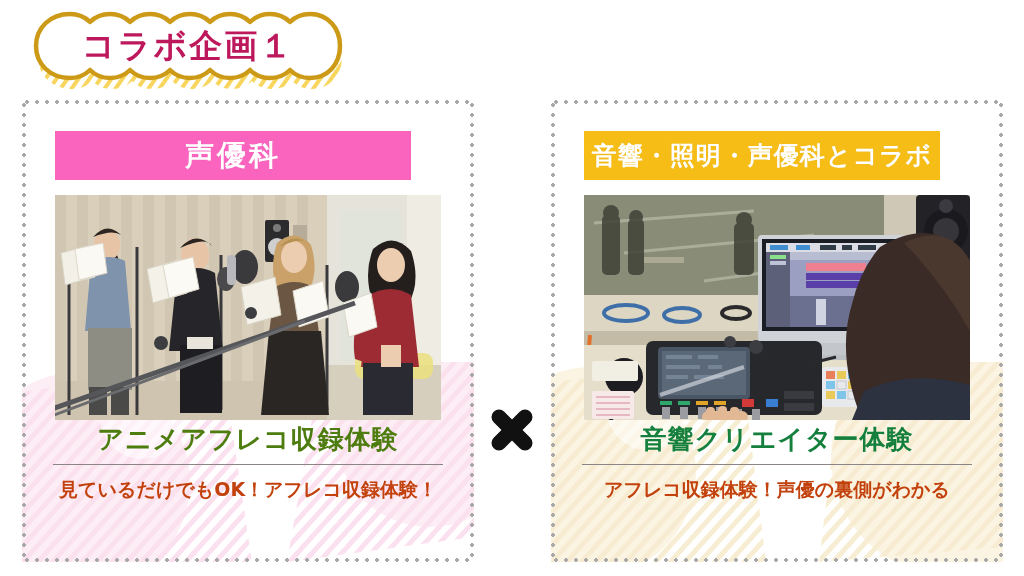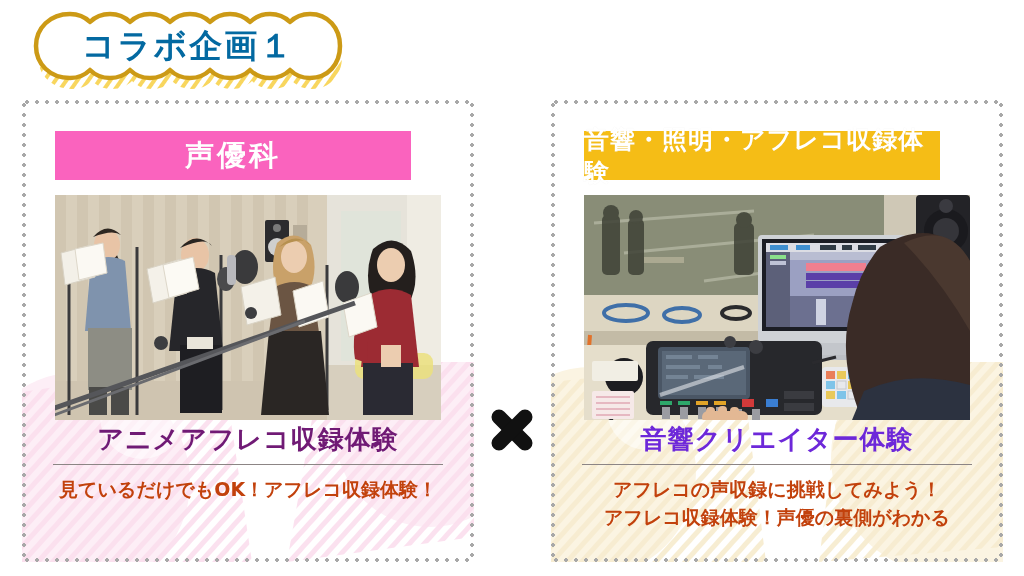--- a/index.html
+++ b/index.html
@@ -13,21 +13,21 @@
   }
 
   
   .title-badge{
     position:absolute;left:28px;top:8px;width:320px;height:82px;
   }
   .title-badge svg{position:absolute;left:0;top:0;}
   .title-text{
     position:absolute;left:0;top:0;width:320px;height:76px;
     display:flex;align-items:center;justify-content:center;
-    font-size:33px;font-weight:bold;color:#0369a1;
+    font-size:33px;font-weight:bold;color:#be185d;
     letter-spacing:2px;
     font-family:"DejaVu Sans","Liberation Sans",sans-serif;
   }
 
   
   .panels{position:absolute;left:0;top:100px;width:1024px;height:468px;}
 
   .panel{
     position:absolute;top:0;height:462px;
     background:#ffffff;
@@ -86,22 +86,22 @@
   
   .caption{
     position:absolute;left:16px;top:325px;width:420px;
     z-index:4;text-align:center;
   }
   .caption-title{
     font-size:26px;font-weight:bold;letter-spacing:1px;
     font-family:"DejaVu Sans","Liberation Sans",sans-serif;
     line-height:1.15;
   }
-  .caption-title.pink{color:#701a75;}
-  .caption-title.gold{color:#6d28d9;}
+  .caption-title.pink{color:#4d7c0f;}
+  .caption-title.gold{color:#15803d;}
   .caption-rule{
     height:1px;background:#8c8585;margin:9px 15px 10px 15px;
   }
   .caption-body{
     font-size:19px;font-weight:bold;color:#c2410c;line-height:1.5;
     font-family:"DejaVu Sans","Liberation Sans",sans-serif;
     letter-spacing:0px;
   }
   .caption-body div{white-space:nowrap;}
 
@@ -326,21 +326,21 @@
       </svg>
     </div>
 
     <div class="dotted">
       <div class="dot-row top"></div>
       <div class="dot-row bottom"></div>
       <div class="dot-col left"></div>
       <div class="dot-col right"></div>
     </div>
 
-    <div class="dept-header gold">音響・照明・アフレコ収録体験</div>
+    <div class="dept-header gold">音響・照明・声優科とコラボ</div>
 
     <div class="photo">
       <svg width="386" height="225" viewBox="0 0 386 225">
         <rect width="386" height="225" fill="#cfc8b6"></rect>
 
         <rect x="0" y="0" width="300" height="100" fill="#7c7d68"></rect>
         <rect x="0" y="0" width="300" height="100" fill="#9aa189" opacity="0.45"></rect>
 
         <g opacity="0.35" stroke="#e9ead8" stroke-width="3" fill="none">
           <line x1="10" y1="28" x2="170" y2="16"></line>
@@ -492,19 +492,18 @@
           <path d="M320,48 q44,-22 66,18 l0,70 q-30,-52 -66,-88 z" fill="#4a382f"></path>
           <path d="M280,196 q46,-22 106,-6 l0,35 l-118,0 z" fill="#2c3240"></path>
         </g>
       </svg>
     </div>
 
     <div class="caption">
       <div class="caption-title gold">音響クリエイター体験</div>
       <div class="caption-rule"></div>
       <div class="caption-body">
-        <div>アフレコの声収録に挑戦してみよう！</div>
         <div>アフレコ収録体験！声優の裏側がわかる</div>
       </div>
     </div>
   </div>
 
 </div>
 
 </body></html>

